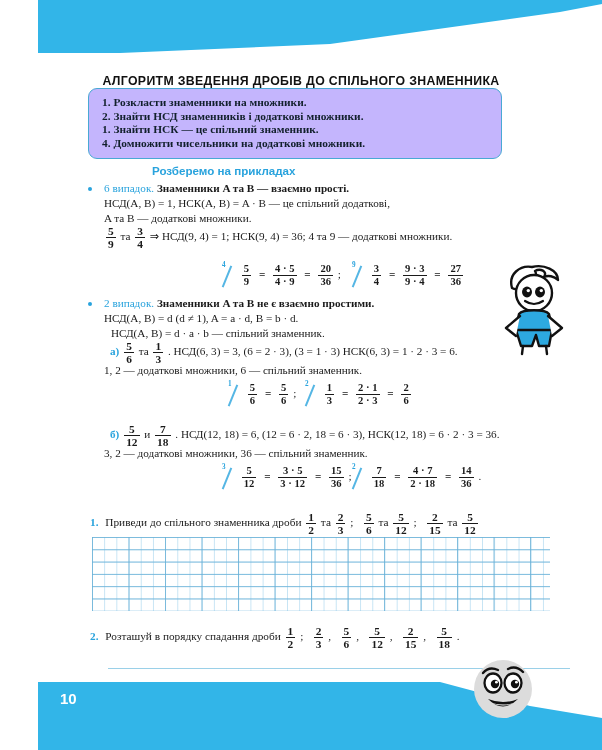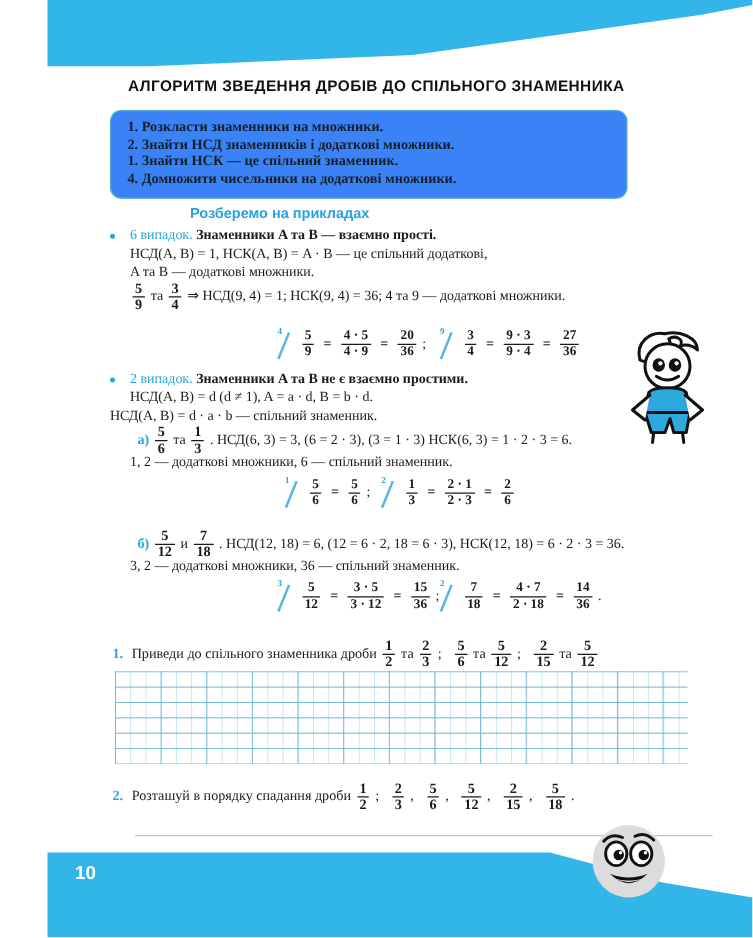--- a/index.html
+++ b/index.html
@@ -10,32 +10,32 @@
     color:#1a1a1a;
   }
   .page{position:absolute;inset:0;}
 
   
   .top-wedge{position:absolute;left:0;top:0;width:602px;height:60px;}
   .bottom-wedge{position:absolute;left:0;top:676px;width:602px;height:74px;}
 
   
   .page-title{
-    position:absolute;left:0;top:62px;width:602px;
+    position:absolute;left:0;top:74px;width:602px;
     text-align:center;
     font-family:"Liberation Sans", sans-serif;
     font-weight:bold;font-size:12.3px;letter-spacing:.35px;
     color:#111;
   }
 
   
   .algo-box{
     position:absolute;left:88px;top:88px;width:414px;
     box-sizing:border-box;
-    background:#3b82f6;
+    background:#c4b5fd;
     border:1px solid #49a9d4;
     border-radius:9px;
     padding:7px 12px 8px 13px;
   }
   .algo-item{
     font-family:"Liberation Serif", serif;
     font-weight:bold;font-size:11.4px;line-height:13.6px;
     color:#12202c;white-space:nowrap;
   }
 
@@ -218,21 +218,21 @@
     </g>
     <path d="M33,39 Q42,45 51,39" stroke="#111" stroke-width="2.2" fill="none" stroke-linecap="round"></path>
   </svg>
 
   <div class="bullet" style="left:88px;top:302px;"></div>
   <div class="blk" style="left:104px;top:296px;">
     <span class="blue">2 випадок.</span>
     <span class="bold">Знаменники A та B не є взаємно простими.</span>
   </div>
   <div class="blk" style="left:104px;top:311px;">НСД(A, B) = d (d ≠ 1), A = a · d, B = b · d.</div>
-  <div class="blk" style="left:88px;top:326px;">НСД(A, B) = d · a · b — спільний знаменник.</div>
+  <div class="blk" style="left:111px;top:326px;">НСД(A, B) = d · a · b — спільний знаменник.</div>
 
   <div class="blk" style="left:110px;top:341px;">
     <span class="blue bold">а)</span>
     <span class="fr big">
       <span class="n">5</span>
       <span class="d">6</span>
     </span>
     <span>та</span>
     <span class="fr big">
       <span class="n">1</span>

